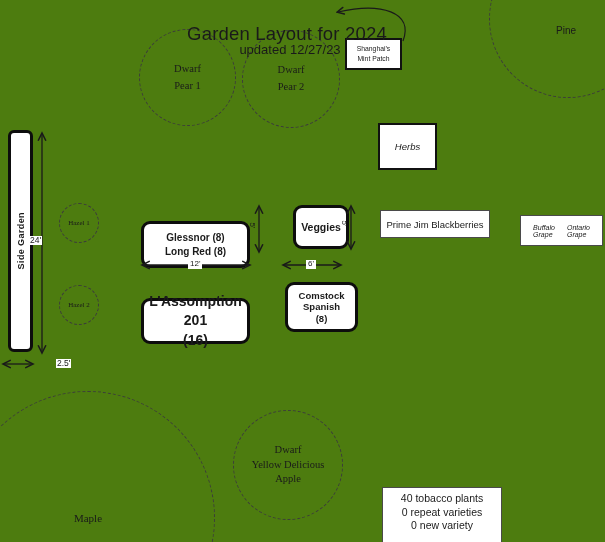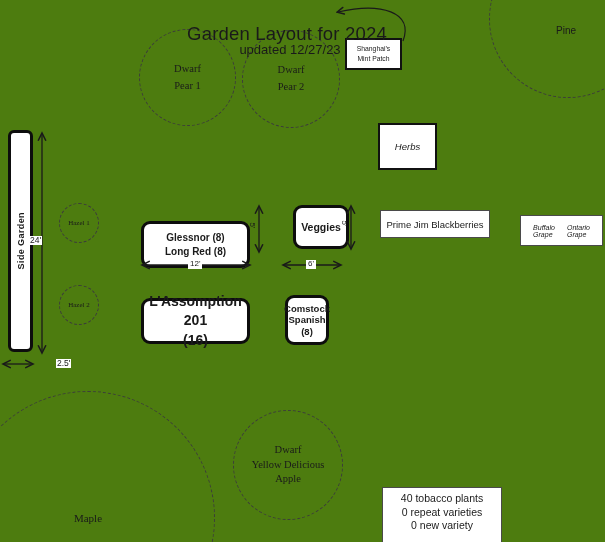--- a/index.html
+++ b/index.html
@@ -79,21 +79,21 @@
   <div class="box thin" style="left:520px; top:215px; width:83px; height:31px; font-size:7px; font-style:italic; justify-content:space-evenly;">
     <span style="white-space:pre-line; text-align:left;">Buffalo
 Grape</span>
     <span style="white-space:pre-line; text-align:left;">Ontario
 Grape</span>
   </div>
 
   <div class="box thick" style="left:141px; top:298px; width:109px; height:46px; font-size:14px; line-height:1.4;">L’Assomption 201
 (16)</div>
 
-  <div class="box thick" style="left:285px; top:295px; width:44px; height:50px; font-size:9.5px; line-height:1.2;">Comstock
+  <div class="box thick" style="left:285px; top:282px; width:73px; height:50px; font-size:9.5px; line-height:1.2;">Comstock
 Spanish
 (8)</div>
 
   <div class="box thin" style="left:382px; top:487px; width:120px; height:58px; font-size:10.5px; line-height:1.3; align-items:flex-start; padding-top:4px;">40 tobacco plants
 0 repeat varieties
 0 new variety</div>
 
   <svg class="overlay" width="605" height="542">
     <defs>
       <marker id="ah" viewBox="0 0 10 10" refX="7.5" refY="5" markerWidth="8" markerHeight="8" orient="auto-start-reverse">

